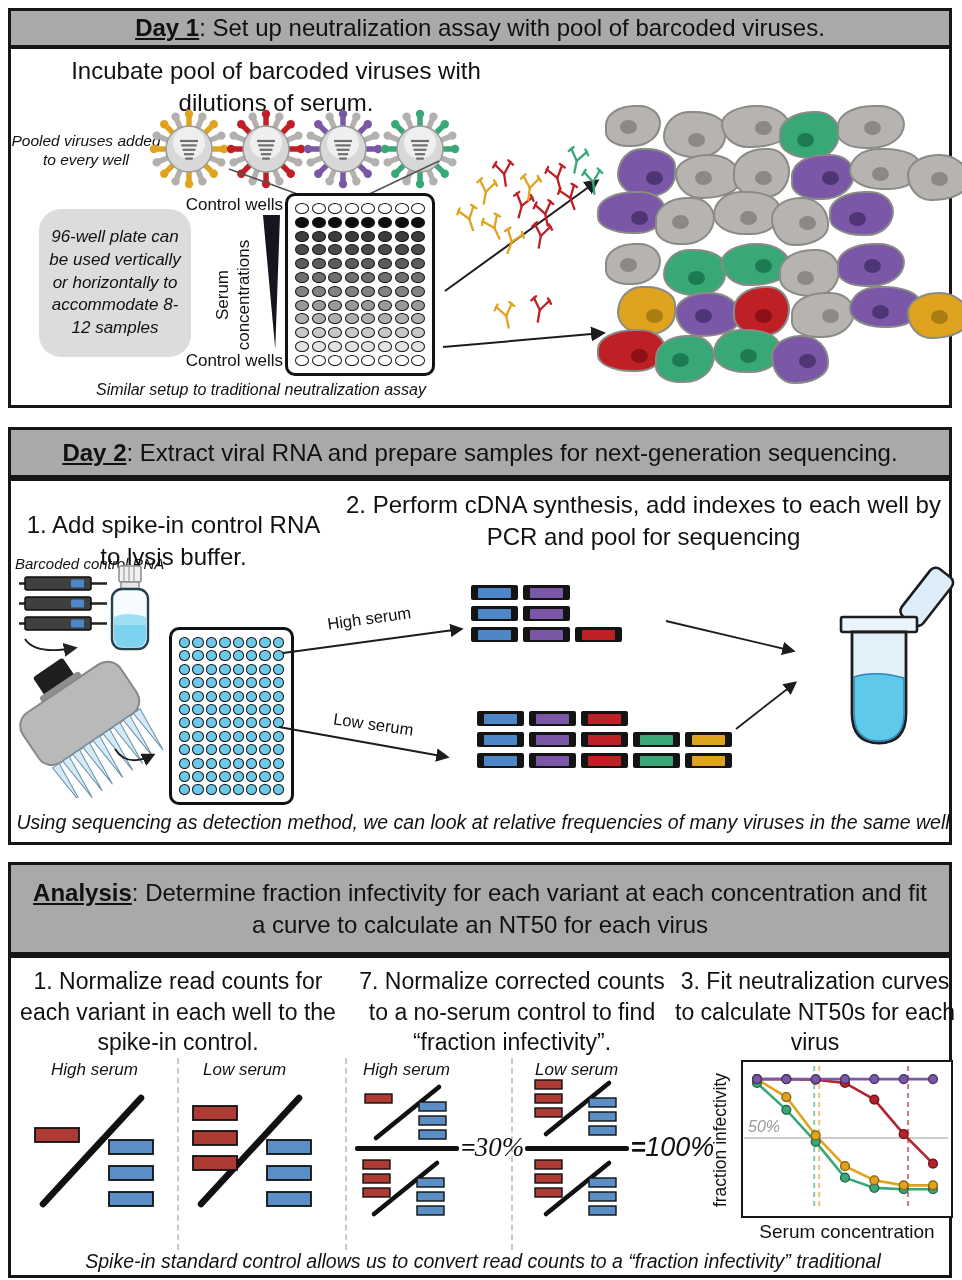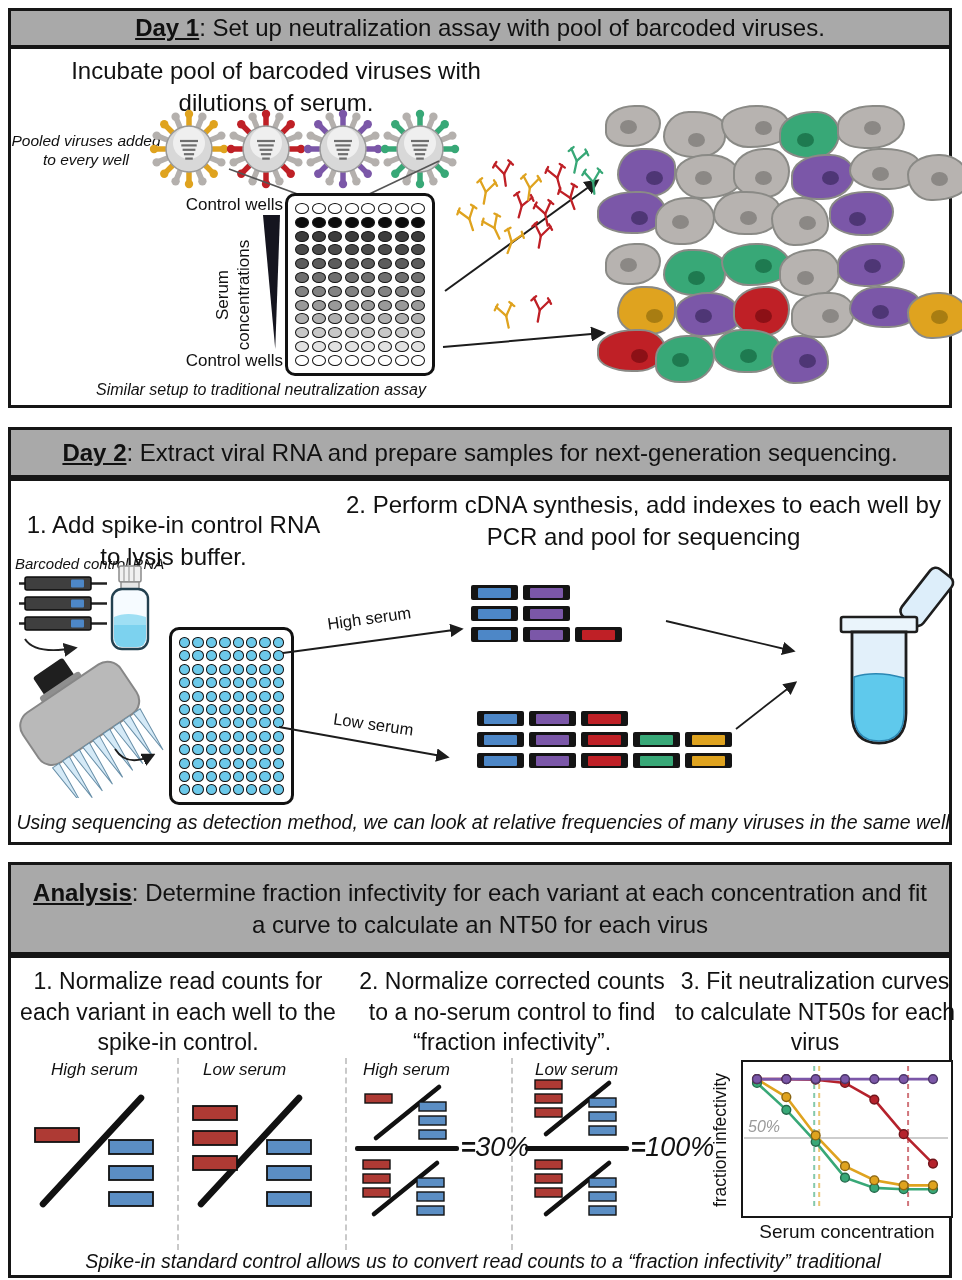--- a/index.html
+++ b/index.html
@@ -360,20 +360,21 @@
     <line x1="13" y1="27" x2="13" y2="15"></line>
             <line x1="13" y1="15" x2="5" y2="4"></line>
             <line x1="13" y1="15" x2="21" y2="4"></line>
     <line x1="3" y1="7" x2="7" y2="2"></line>
             <line x1="19" y1="2" x2="23" y2="7"></line>
           </g>
         </svg></div>
     </div>
 
   <div class="abs small-label" style="left:168px;top:146px;width:104px;text-align:right;">Control wells</div>
+  <div class="abs note-box" style="left:28px;top:160px;width:152px;height:148px;">96-well plate can be used vertically or horizontally to accommodate 8-12 samples</div>
   <div class="abs serum-lbl" style="left:146px;top:224px;width:154px;height:44px;">Serum concentrations</div>
   <div class="abs" style="left:252px;top:166px;width:17px;height:134px;background:#15151f;clip-path:polygon(0 0,100% 0,72% 100%);"></div>
   <div class="abs plate" style="left: 274px; top: 144px; grid-template-columns: repeat(8, 14px); gap: 2.8px 2.6px; padding: 7px;">
       <div class="well" style="width: 14px; height: 11px; background: rgb(255, 255, 255);"></div>
       <div class="well" style="width: 14px; height: 11px; background: rgb(255, 255, 255);"></div>
       <div class="well" style="width: 14px; height: 11px; background: rgb(255, 255, 255);"></div>
       <div class="well" style="width: 14px; height: 11px; background: rgb(255, 255, 255);"></div>
       <div class="well" style="width: 14px; height: 11px; background: rgb(255, 255, 255);"></div>
       <div class="well" style="width: 14px; height: 11px; background: rgb(255, 255, 255);"></div>
       <div class="well" style="width: 14px; height: 11px; background: rgb(255, 255, 255);"></div>
@@ -824,21 +825,21 @@
       </svg></div>
 
   <div class="abs footer-note" style="left:0px;top:330px;width:944px;font-size:19.5px;">Using sequencing as detection method, we can look at relative frequencies of many viruses in the same well</div>
 </div>
 
 <div class="panel-header" style="top:862px;height:93px;padding:0 22px;">
   <div><span class="prefix">Analysis</span><span>: Determine fraction infectivity for each variant at each concentration and fit a curve to calculate an NT50 for each virus</span></div>
 </div>
 <div class="panel-body" style="top:955px;height:323px;">
   <div class="abs h3col" style="left:4px;top:8px;width:326px;">1. Normalize read counts for each variant in each well to the spike-in control.</div>
-  <div class="abs h3col" style="left:336px;top:8px;width:330px;">2. Normalize corrected counts to a no-serum control to find “fraction infectivity”.</div>
+  <div class="abs h3col" style="left:336px;top:8px;width:330px;">7. Normalize corrected counts to a no-serum control to find “fraction infectivity”.</div>
   <div class="abs h3col" style="left:660px;top:8px;width:288px;">3. Fit neutralization curves to calculate NT50s for each virus</div>
 
   <div class="abs dash-div" style="left:166px;top:100px;height:192px;"></div>
   <div class="abs dash-div" style="left:334px;top:100px;height:192px;"></div>
   <div class="abs dash-div" style="left:500px;top:100px;height:192px;"></div>
 
   <div class="abs ital" style="left:40px;top:102px;font-size:17px;">High serum</div>
   <div class="abs" style="left:18px;top:124px;"><svg width="142" height="140" viewBox="0 0 142 140">
       <line x1="14" y1="122" x2="112" y2="16" stroke="#111" stroke-width="6.5" stroke-linecap="round"></line>
         <rect x="6" y="46" width="44" height="14" fill="#ae3a34" stroke="#111" stroke-width="1.8"></rect>
@@ -859,21 +860,21 @@
 
   <div class="abs ital" style="left:352px;top:102px;font-size:17px;">High serum</div>
   <div class="abs" style="left:352px;top:122px;"><svg width="96" height="64" viewBox="0 0 96 64">
       <line x1="13" y1="58" x2="76" y2="7" stroke="#111" stroke-width="4.6" stroke-linecap="round"></line>
         <rect x="2" y="14" width="27" height="9" fill="#ae3a34" stroke="#111" stroke-width="1.4"></rect>
         <rect x="56" y="22" width="27" height="9" fill="#5b8ec4" stroke="#111" stroke-width="1.4"></rect>
         <rect x="56" y="36" width="27" height="9" fill="#5b8ec4" stroke="#111" stroke-width="1.4"></rect>
         <rect x="56" y="50" width="27" height="9" fill="#5b8ec4" stroke="#111" stroke-width="1.4"></rect>
       </svg></div>
   <div class="abs frac-line" style="left:344px;top:188px;width:104px;"></div>
-  <div class="abs" style="left:450px;top:174px;white-space:nowrap;"><span class="eq">=</span><span class="pct">30%</span></div>
+  <div class="abs" style="left:450px;top:174px;white-space:nowrap;font-family:Liberation Serif, serif;"><span class="eq">=</span><span class="pct">30%</span></div>
   <div class="abs" style="left:350px;top:198px;"><svg width="96" height="64" viewBox="0 0 96 64">
       <line x1="13" y1="58" x2="76" y2="7" stroke="#111" stroke-width="4.6" stroke-linecap="round"></line>
         <rect x="2" y="4" width="27" height="9" fill="#ae3a34" stroke="#111" stroke-width="1.4"></rect>
         <rect x="2" y="18" width="27" height="9" fill="#ae3a34" stroke="#111" stroke-width="1.4"></rect>
         <rect x="2" y="32" width="27" height="9" fill="#ae3a34" stroke="#111" stroke-width="1.4"></rect>
         <rect x="56" y="22" width="27" height="9" fill="#5b8ec4" stroke="#111" stroke-width="1.4"></rect>
         <rect x="56" y="36" width="27" height="9" fill="#5b8ec4" stroke="#111" stroke-width="1.4"></rect>
         <rect x="56" y="50" width="27" height="9" fill="#5b8ec4" stroke="#111" stroke-width="1.4"></rect>
       </svg></div>
 

